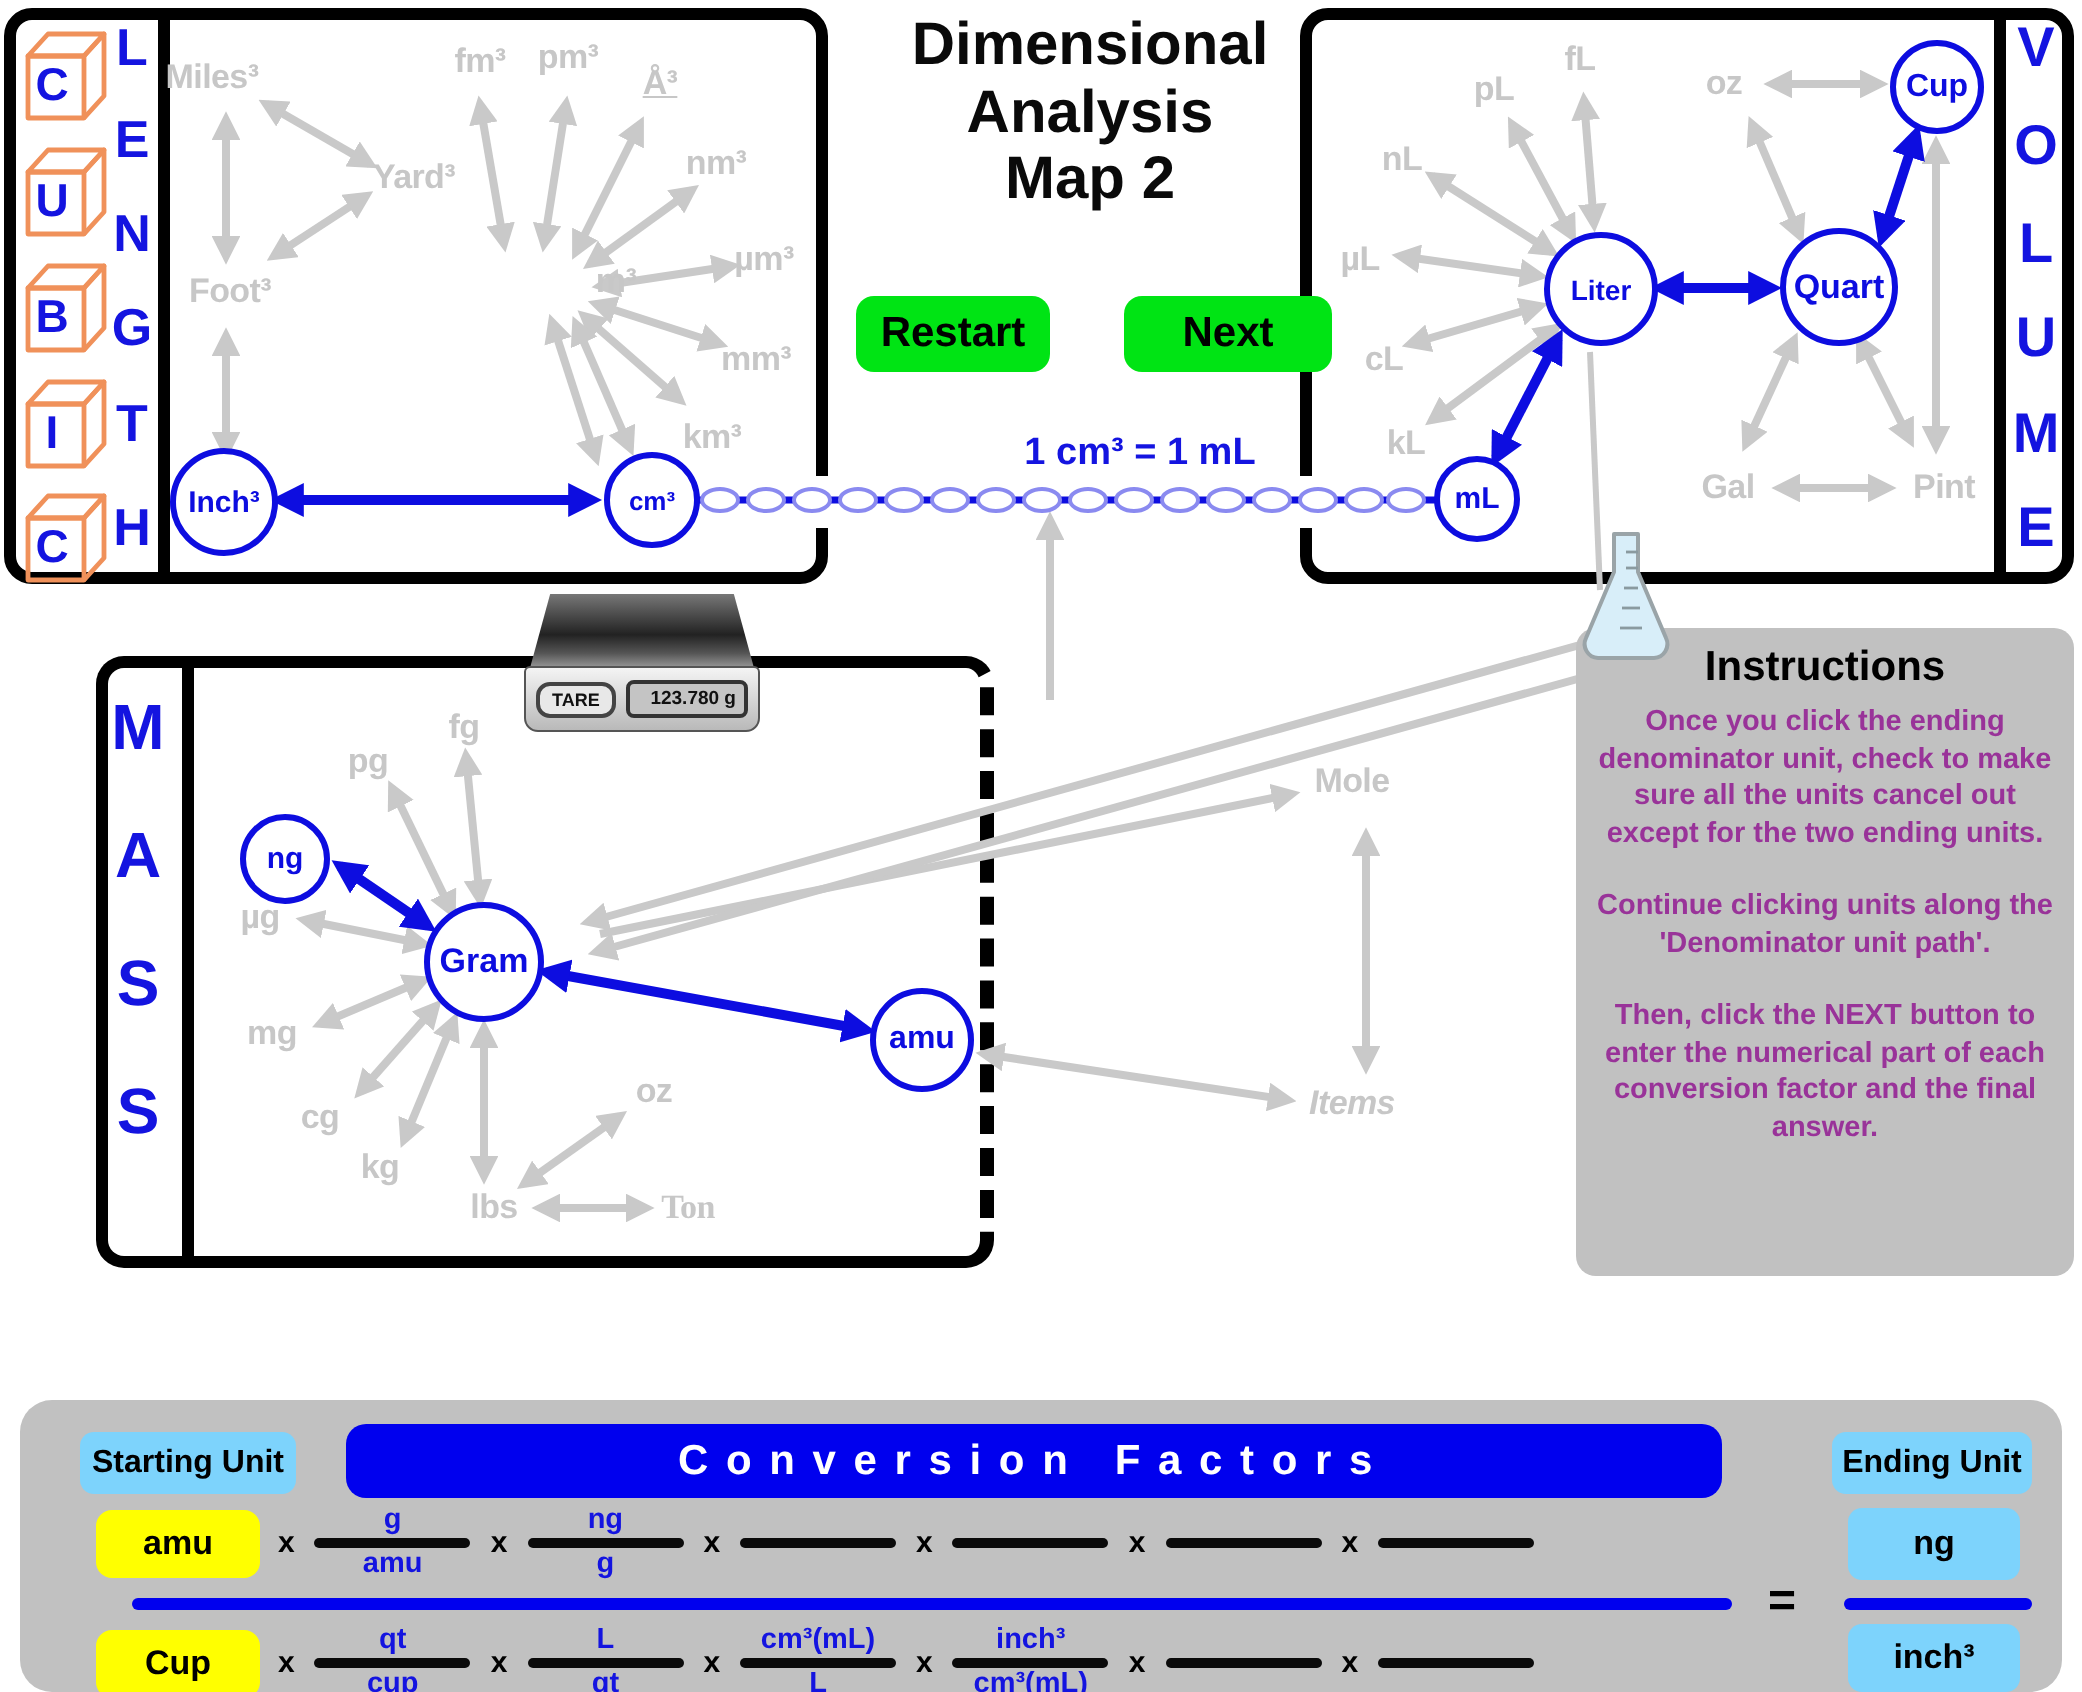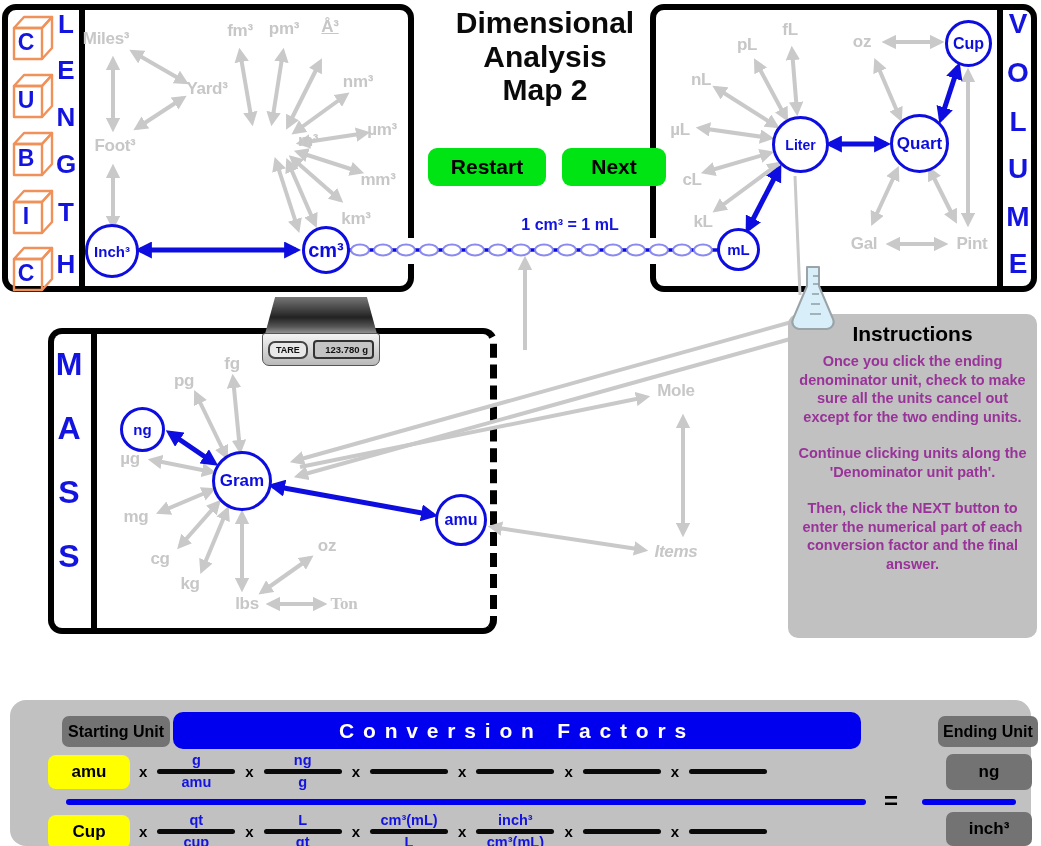--- a/index.html
+++ b/index.html
@@ -17,21 +17,21 @@
   .circle{position:absolute;border:3px solid #0d0de0;border-radius:50%;background:#fff;color:#0d0de0;
           font-weight:bold;display:flex;align-items:center;justify-content:center;z-index:6;box-sizing:border-box;}
   .bigletter{position:absolute;color:#1414e0;font-weight:bold;z-index:5;transform:translate(-50%,-50%);}
 
   
   .title{position:absolute;left:425px;top:6px;width:240px;text-align:center;font-size:30px;line-height:1.12;
          font-weight:bold;color:#0a0a0a;white-space:pre-line;z-index:7;}
   .gbtn{position:absolute;background:#00e414;border:none;border-radius:9px;color:#000;
         font-weight:bold;font-size:21px;font-family:"Liberation Sans",sans-serif;z-index:7;}
   .equation{position:absolute;left:455px;top:216px;width:230px;text-align:center;color:#1414e0;
-            font-weight:bold;font-size:16px;z-index:7;}
+            font-weight:bold;font-size:19px;z-index:7;}
 
   
   .cube{position:absolute;left:9px;width:46px;height:54px;z-index:5;}
   .cube svg{position:absolute;left:0;top:0;}
   .cube span{position:absolute;left:2px;top:17px;width:30px;text-align:center;
              color:#1414e0;font-weight:bold;font-size:23px;}
 
   
   .scale{position:absolute;left:262px;top:297px;width:118px;height:70px;z-index:8;}
   .scale-top{position:absolute;left:3px;top:0;width:112px;height:37px;
@@ -50,22 +50,22 @@
   
   .instructions{position:absolute;left:788px;top:314px;width:249px;height:324px;background:#c1c1c1;
                 border-radius:10px;z-index:7;box-sizing:border-box;padding:8px 8px;}
   .instructions h2{margin:0 0 6px 0;text-align:center;font-size:21px;color:#000;}
   .instructions p{margin:0 0 18px 0;text-align:center;font-size:14.5px;line-height:1.28;
                   font-weight:bold;color:#993399;}
 
   
   .convpanel{position:absolute;left:10px;top:700px;width:1021px;height:146px;background:#c1c1c1;
              border-radius:16px;z-index:2;}
-  .ybadge{position:absolute;background:#737373;border-radius:7px;color:#000;font-weight:bold;
-          text-align:center;z-index:4;box-sizing:border-box;margin-left:22px;}
+  .ybadge{position:absolute;background:#7dd3fc;border-radius:7px;color:#000;font-weight:bold;
+          text-align:center;z-index:4;box-sizing:border-box;}
   .cfbar{position:absolute;left:173px;top:712px;width:688px;height:37px;background:#0000ee;border-radius:10px;
          color:#fff;font-weight:bold;font-size:21px;letter-spacing:0.42em;display:flex;align-items:center;
          justify-content:center;z-index:4;}
   .cfrow{position:absolute;display:flex;align-items:center;gap:9px;z-index:4;}
   .unitbox{width:82px;height:34px;background:#ffff00;border-radius:8px;display:flex;align-items:center;
            justify-content:center;font-weight:bold;font-size:17px;color:#000;}
   .frac{width:80px;display:flex;flex-direction:column;align-items:center;}
   .frac .ft{height:17px;font-size:14.5px;font-weight:bold;color:#1414e0;line-height:17px;}
   .frac .bar{width:78px;height:5px;background:#0a0a0a;border-radius:3px;}
   .frac .fb{height:17px;font-size:14.5px;font-weight:bold;color:#1414e0;line-height:17px;}
@@ -230,21 +230,21 @@
   <span class="bigletter" style="left:66px;top:117px;font-size:26px;">N</span>
   <span class="bigletter" style="left:66px;top:164px;font-size:26px;">G</span>
   <span class="bigletter" style="left:66px;top:212px;font-size:26px;">T</span>
   <span class="bigletter" style="left:66px;top:264px;font-size:26px;">H</span>
 
   <div class="glabel" style="left:106px;top:39px;">Miles³</div>
   <div class="glabel" style="left:207px;top:89px;">Yard³</div>
   <div class="glabel" style="left:115px;top:146px;">Foot³</div>
   <div class="glabel" style="left:240px;top:31px;">fm³</div>
   <div class="glabel" style="left:284px;top:29px;">pm³</div>
-  <div class="glabel" style="left:330px;top:27px;text-decoration:underline;">Å³</div>
+  <div class="glabel" style="left:330px;top:42px;text-decoration:underline;">Å³</div>
   <div class="glabel" style="left:358px;top:82px;">nm³</div>
   <div class="glabel" style="left:382px;top:130px;">µm³</div>
   <div class="glabel" style="left:378px;top:180px;">mm³</div>
   <div class="glabel" style="left:356px;top:219px;">km³</div>
   <div class="glabel" style="left:264px;top:141px;margin-left:44px;">m³</div>
 
   <span class="bigletter" style="left:1018px;top:24px;font-size:28px;">V</span>
   <span class="bigletter" style="left:1018px;top:73px;font-size:28px;">O</span>
   <span class="bigletter" style="left:1018px;top:122px;font-size:28px;">L</span>
   <span class="bigletter" style="left:1018px;top:169px;font-size:28px;">U</span>
@@ -273,33 +273,33 @@
   <div class="glabel" style="left:160px;top:559px;">cg</div>
   <div class="glabel" style="left:190px;top:584px;">kg</div>
   <div class="glabel" style="left:327px;top:546px;">oz</div>
   <div class="glabel" style="left:247px;top:604px;">lbs</div>
   <div class="glabel" style="left:344px;top:604px;font-family:Liberation Serif, serif;">Ton</div>
 
   <div class="glabel" style="left:676px;top:391px;">Mole</div>
   <div class="glabel" style="left:676px;top:552px;font-style:italic;">Items</div>
 
   <div class="circle" style="left:85px;top:224px;width:54px;height:54px;font-size:15px;">Inch³</div>
-  <div class="circle" style="left:302px;top:226px;width:48px;height:48px;font-size:20px;">cm³</div>
+  <div class="circle" style="left:302px;top:226px;width:48px;height:48px;font-size:13px;">cm³</div>
   <div class="circle" style="left:717px;top:228px;width:43px;height:43px;font-size:15px;">mL</div>
   <div class="circle" style="left:772px;top:116px;width:57px;height:57px;font-size:14px;">Liter</div>
   <div class="circle" style="left:890px;top:114px;width:59px;height:59px;font-size:17px;">Quart</div>
   <div class="circle" style="left:945px;top:20px;width:47px;height:47px;font-size:16px;">Cup</div>
   <div class="circle" style="left:120px;top:407px;width:45px;height:45px;font-size:15px;">ng</div>
   <div class="circle" style="left:212px;top:451px;width:60px;height:60px;font-size:17px;">Gram</div>
   <div class="circle" style="left:435px;top:494px;width:52px;height:52px;font-size:16px;">amu</div>
 
   <div class="title">Dimensional
 Analysis
 Map 2</div>
-  <button class="gbtn" style="left:428px;top:148px;width:118px;height:38px;">Restart</button>
+  <button class="gbtn" style="left:428px;top:148px;width:97px;height:38px;">Restart</button>
   <button class="gbtn" style="left:562px;top:148px;width:104px;height:38px;">Next</button>
   <div class="equation">1 cm³ = 1 mL</div>
 
   <div class="scale">
     <div class="scale-top"></div>
     <div class="scale-base">
       <span class="tare">TARE</span>
       <span class="readout">123.780 g</span>
     </div>
   </div>

